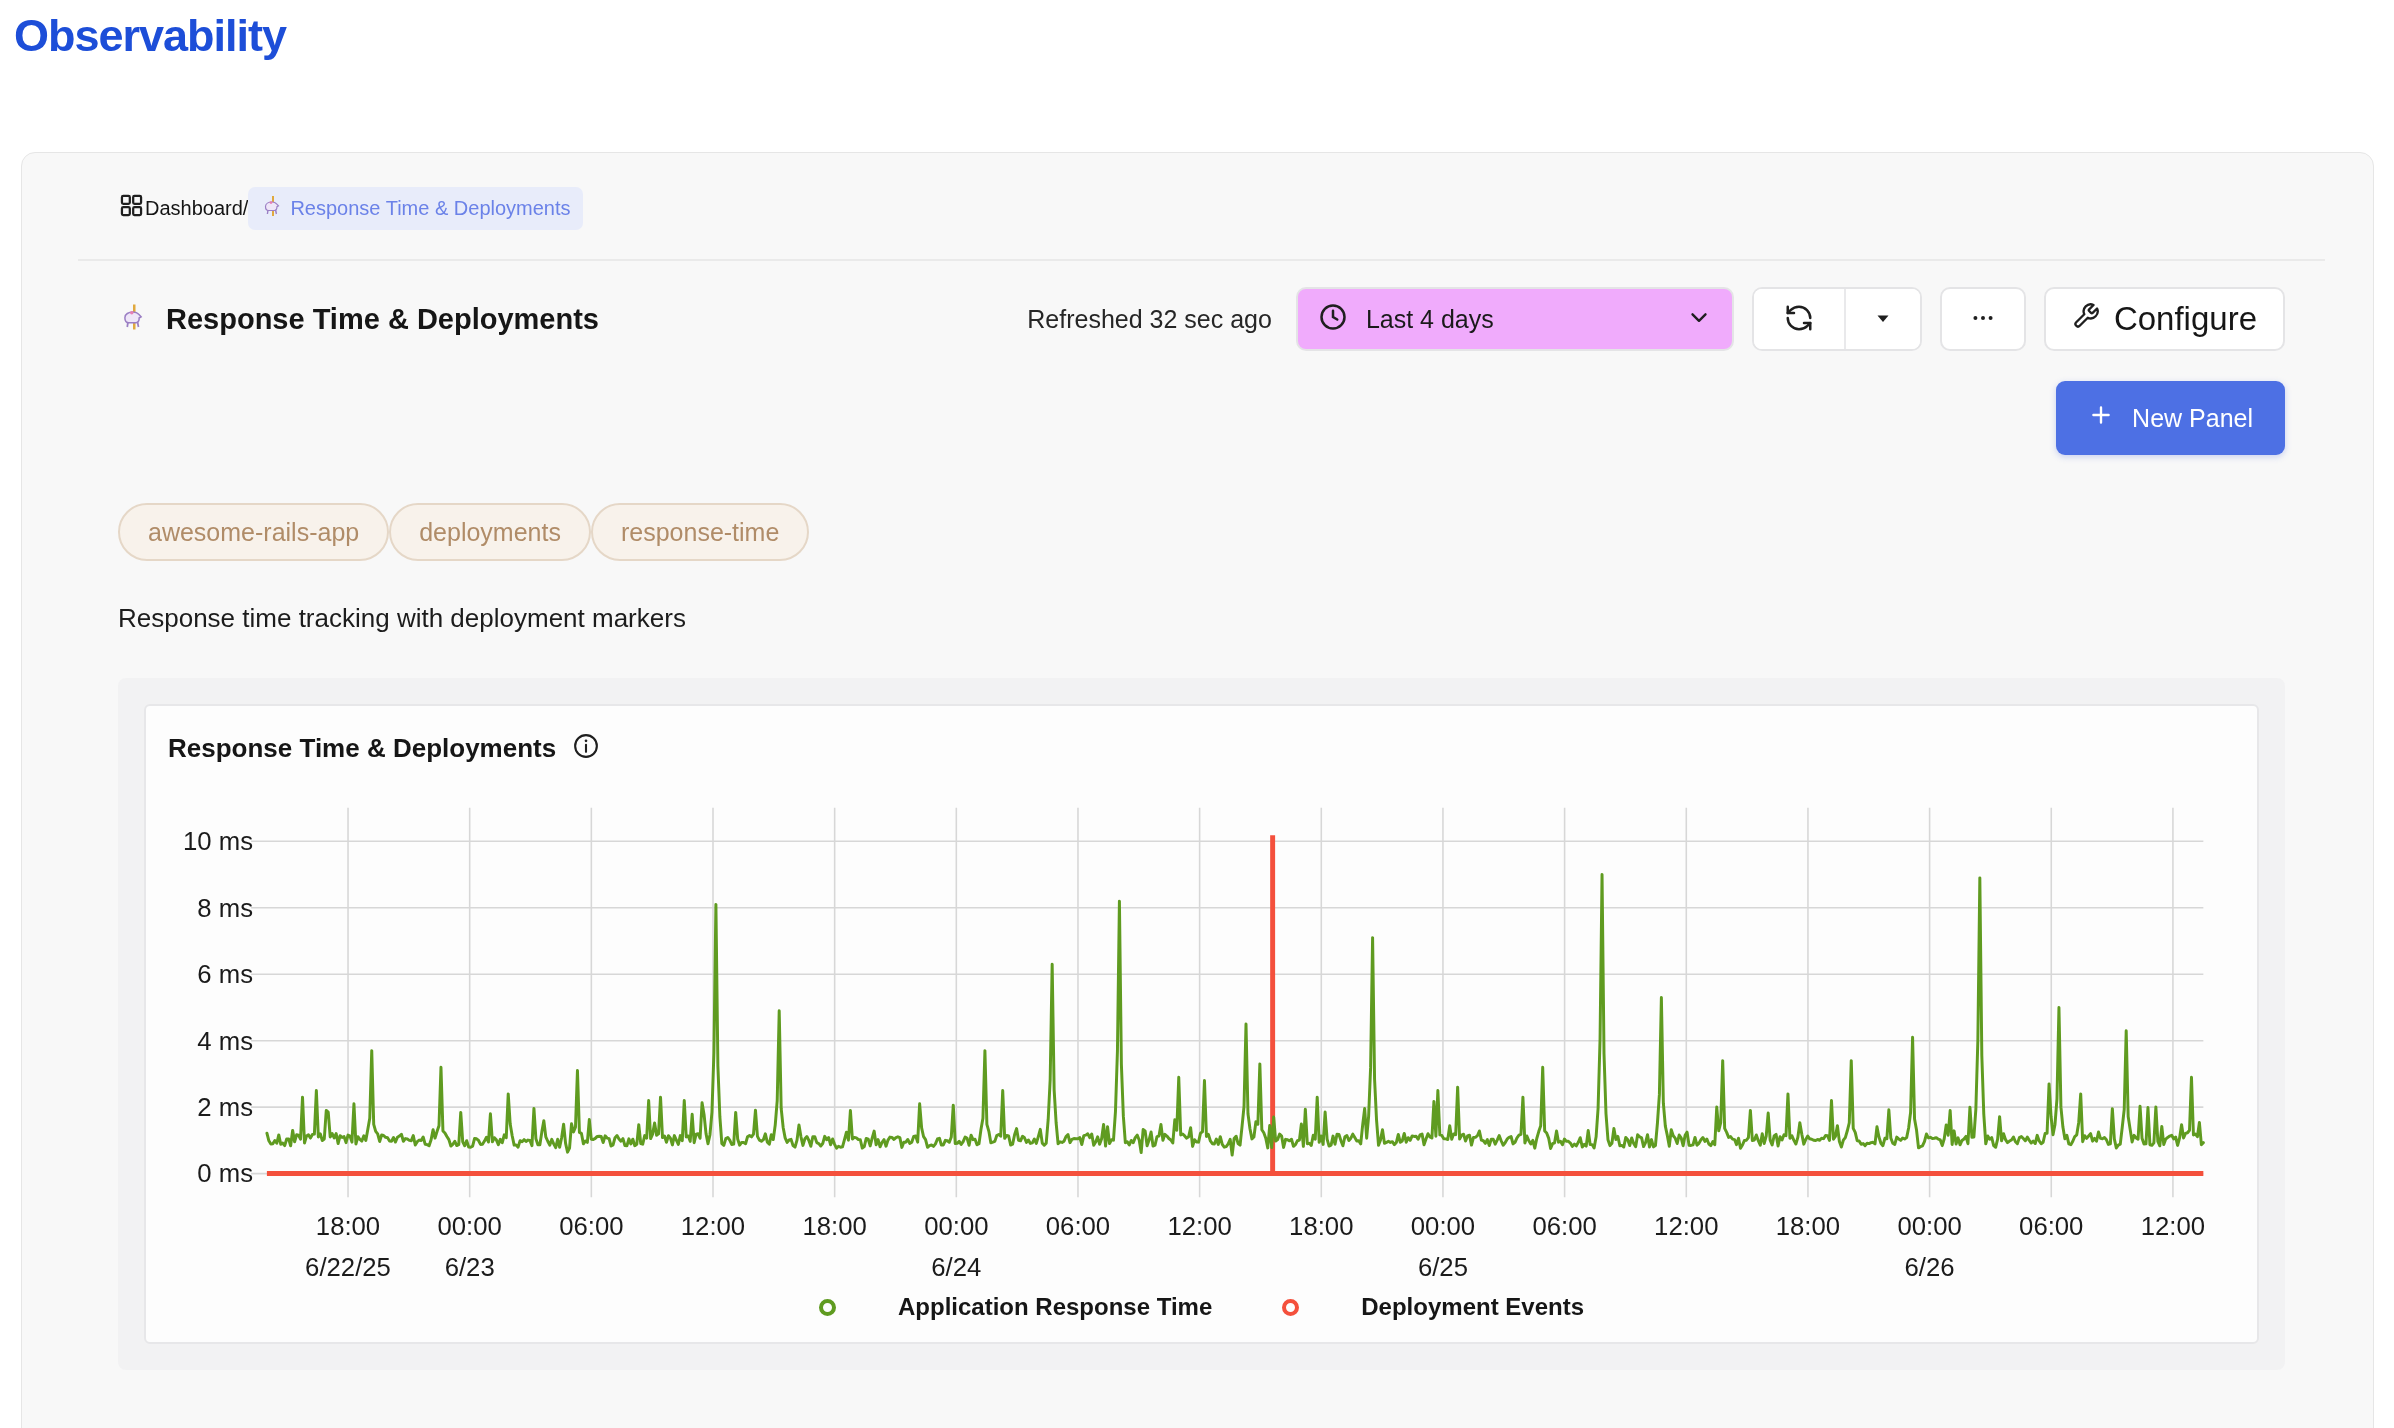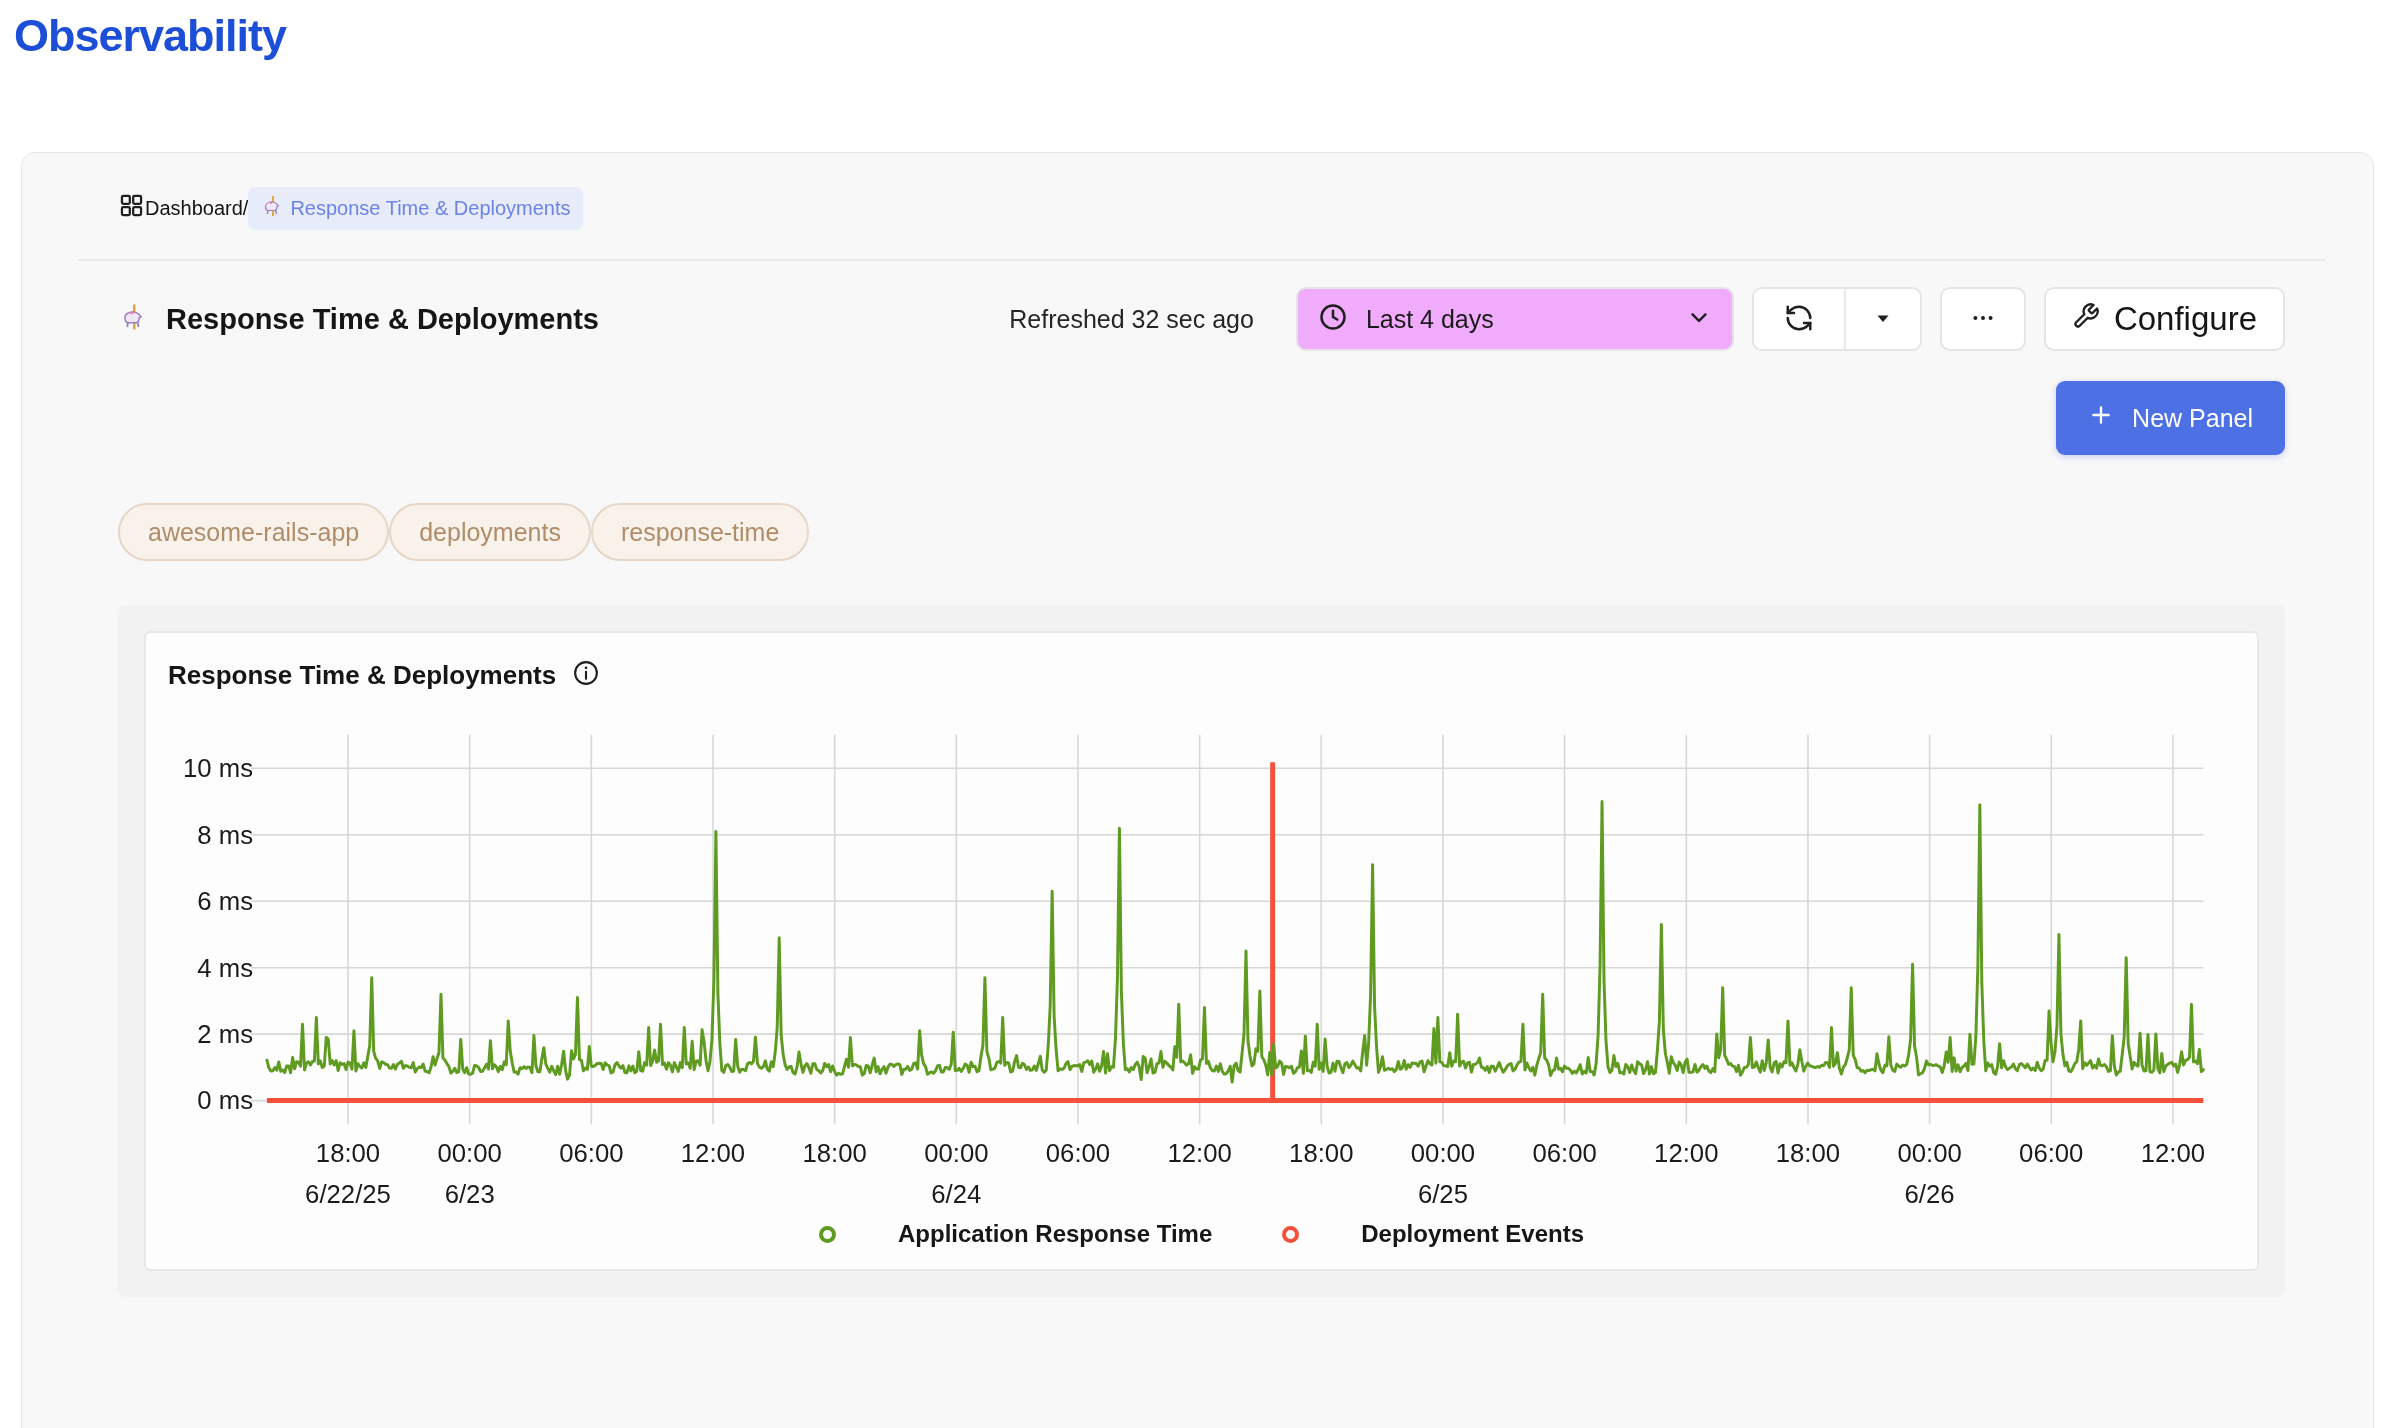--- a/index.html
+++ b/index.html
@@ -18,21 +18,21 @@
   .breadcrumb { height:50px; font-size:20px; color:#141414; }
   .crumb-chip { display:flex; align-items:center; gap:6px; background:var(--link_bg,#e8ecfa);
     color:var(--link,#6b82e8); border-radius:7px; padding:7px 12px; cursor:pointer; }
   .divider { border:none; border-top:2px solid #eaeaea; margin:26px -40px 0 -40px; }
 
   
   .header-row { margin-top:26px; justify-content:space-between; }
   .panel-title-group { gap:18px; }
   .panel-title { font-size:29px; font-weight:700; color:#161616; }
   .controls { gap:18px; }
-  .refreshed { font-size:25px; color:#262626; margin-right:24px; white-space:nowrap; }
+  .refreshed { font-size:25px; color:#262626; margin-right:6px; white-space:nowrap; }
   .select { width:438px; height:64px; background:#f0abfc; border:2px solid #e4e4e6; border-radius:10px;
     display:flex; align-items:center; gap:18px; padding:0 20px; cursor:pointer; }
   .select-label { font-size:25px; flex:1; }
   .btn-group { display:flex; height:64px; background:#fff; border:2px solid #e4e4e6;
     border-radius:10px; overflow:hidden; }
   .btn-seg { display:flex; align-items:center; justify-content:center; width:90px; height:100%;
     background:#fff; border:none; cursor:pointer; }
   .btn-seg + .btn-seg { border-left:2px solid #e9e9eb; width:76px; }
   .icon-btn { width:86px; height:64px; background:#fff; border:2px solid #e4e4e6; border-radius:10px;
     display:flex; align-items:center; justify-content:center; cursor:pointer; }
@@ -184,20 +184,21 @@
       <span>New Panel</span>
     </button>
   </div>
 
   <div class="row tags-row">
     <span class="tag">awesome-rails-app</span>
     <span class="tag">deployments</span>
     <span class="tag">response-time</span>
   </div>
 
+  <p class="description">Response time tracking with deployment markers</p>
 
   <div class="chart-wrapper">
     <div class="chart-card">
       <div class="row chart-title-row">
         <span class="chart-title">Response Time &amp; Deployments</span>
         <span class="ico">
           <svg width="28" height="28" viewBox="0 0 24 24" fill="none" stroke="#1f1f1f" stroke-width="1.8" stroke-linecap="round">
             <circle cx="12" cy="12" r="9.3"></circle>
               <path d="M12 11v6"></path>
               <circle cx="12" cy="7.6" r="1.15" fill="#1f1f1f" stroke="none"></circle>

